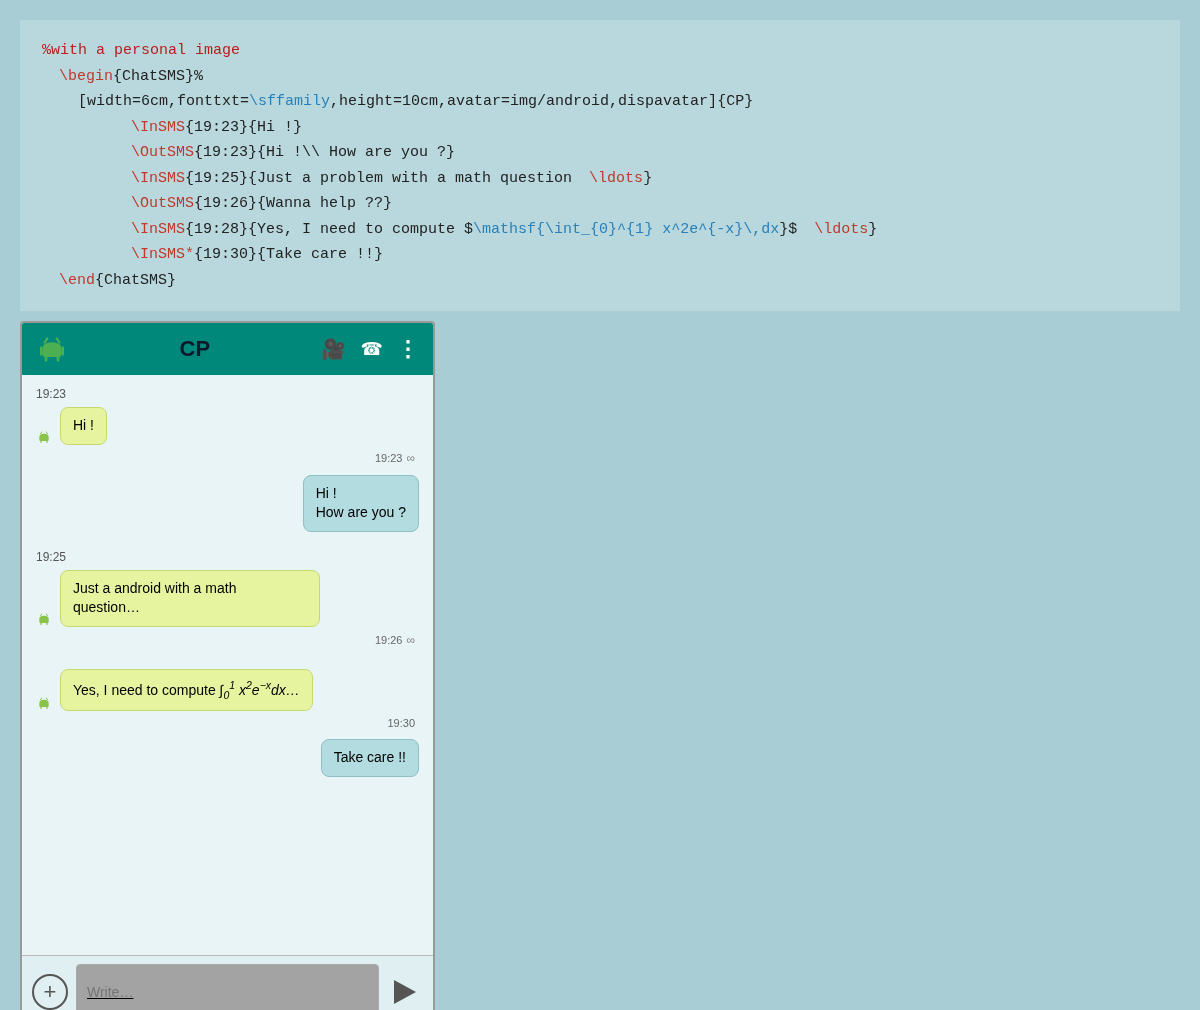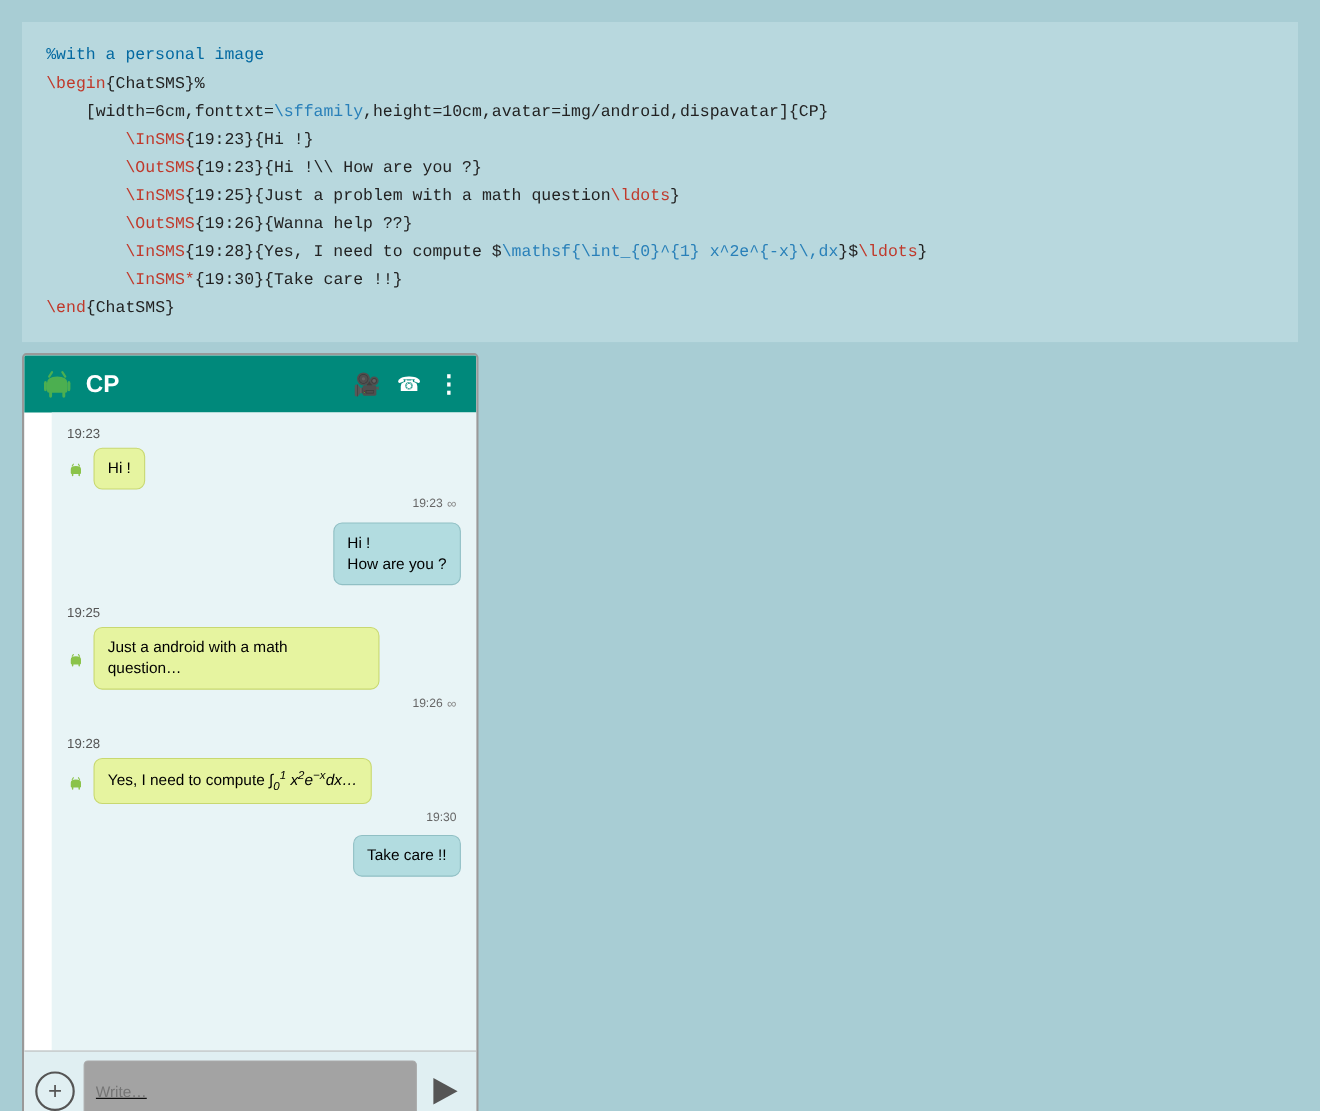--- a/index.html
+++ b/index.html
@@ -15,22 +15,22 @@
     .code-block {
       background-color: #b8d8de;
       padding: 18px 22px;
       font-size: 15px;
       line-height: 1.7;
       color: #222;
       white-space: pre;
       font-family: 'Courier New', Courier, monospace;
     }
 
-    .code-comment { color: #0369a1; }
-    .code-cmd { color: #c0392b; }
+    .code-comment { color: #b91c1c; }
+    .code-cmd { color: #c0392b; margin-left: 17px; }
     .code-arg { color: #2980b9; }
     .code-plain { color: #222; text-align: right; }
 
     
     .chat-container {
       width: 415px;
       border: 2px solid #999;
       border-radius: 4px;
       background: #fff;
       margin-top: 10px;
@@ -46,56 +46,56 @@
       padding: 10px 14px;
       gap: 10px;
     }
 
     .chat-header .android-icon {
       width: 32px;
       height: 32px;
     }
 
     .chat-header-name {
-      color: #ffffff;
+      color: #0f172a;
       font-size: 22px;
       font-weight: bold;
       flex: 1;
       font-family: Arial, sans-serif;
+      text-align: center;
     }
 
     .chat-header-icons {
       display: flex;
       gap: 14px;
       color: #fff;
       font-size: 20px;
       align-items: center;
     }
 
     
     .chat-messages {
       background: #e8f4f6;
       padding: 12px 14px;
       min-height: 580px;
       display: flex;
       flex-direction: column;
       gap: 4px;
-      margin-left: 25px;
     }
 
     .time-label {
       font-size: 12px;
       color: #555;
       margin-bottom: 2px;
       font-family: Arial, sans-serif;
     }
 
     .msg-row {
       display: flex;
-      align-items: center;
+      align-items: flex-end;
       margin-bottom: 2px;
     }
 
     .msg-row.incoming {
       justify-content: flex-start;
     }
 
     .msg-row.outgoing {
       justify-content: flex-end;
     }
@@ -285,21 +285,20 @@
       <div class="bubble in">Just a android with a math question…</div>
     </div>
 
     <div class="msg-meta">
       <span>19:26</span>
       <span class="double-tick">∞</span>
     </div>
 
     <div style="height:8px"></div>
 
-    <div class="time-label">19:28</div>
     <div class="msg-row incoming">
       <div class="avatar-spot">
         <svg width="16" height="16" viewBox="0 0 24 24" fill="#8BC34A">
           <ellipse cx="8.5" cy="10.5" rx="1" ry="1" fill="#33691E"></ellipse>
           <ellipse cx="15.5" cy="10.5" rx="1" ry="1" fill="#33691E"></ellipse>
           <path d="M5 11.5 Q5 7 12 7 Q19 7 19 11.5 L19 16.5 Q19 18 17.5 18 L17.5 20 Q17.5 21 16.5 21 Q15.5 21 15.5 20 L15.5 18 L8.5 18 L8.5 20 Q8.5 21 7.5 21 Q6.5 21 6.5 20 L6.5 18 Q5 18 5 16.5 Z" fill="#8BC34A"></path>
           <line x1="8.5" y1="4.5" x2="7" y2="7" stroke="#8BC34A" stroke-width="1.5" stroke-linecap="round"></line>
           <line x1="15.5" y1="4.5" x2="17" y2="7" stroke="#8BC34A" stroke-width="1.5" stroke-linecap="round"></line>
         </svg>
       </div>

